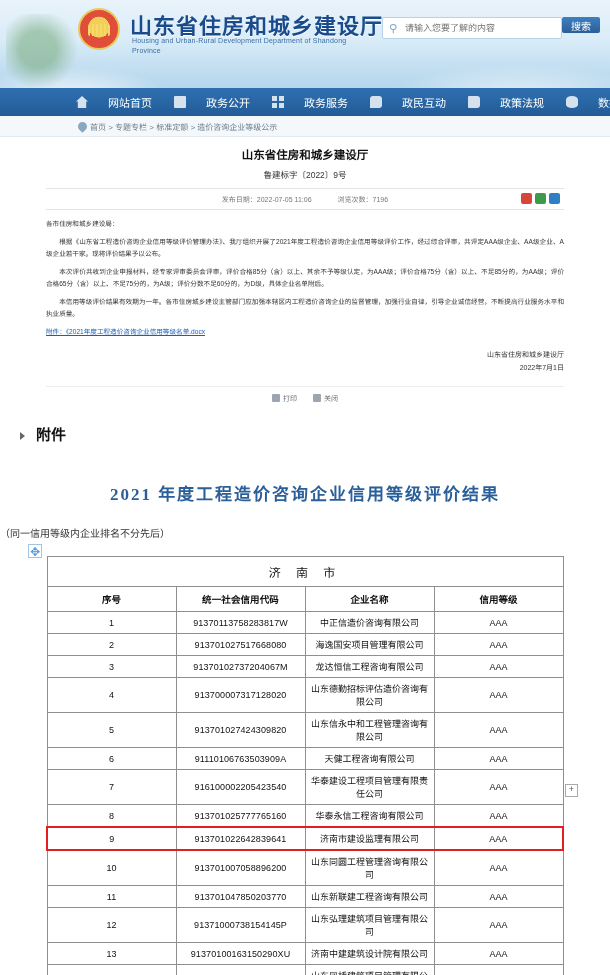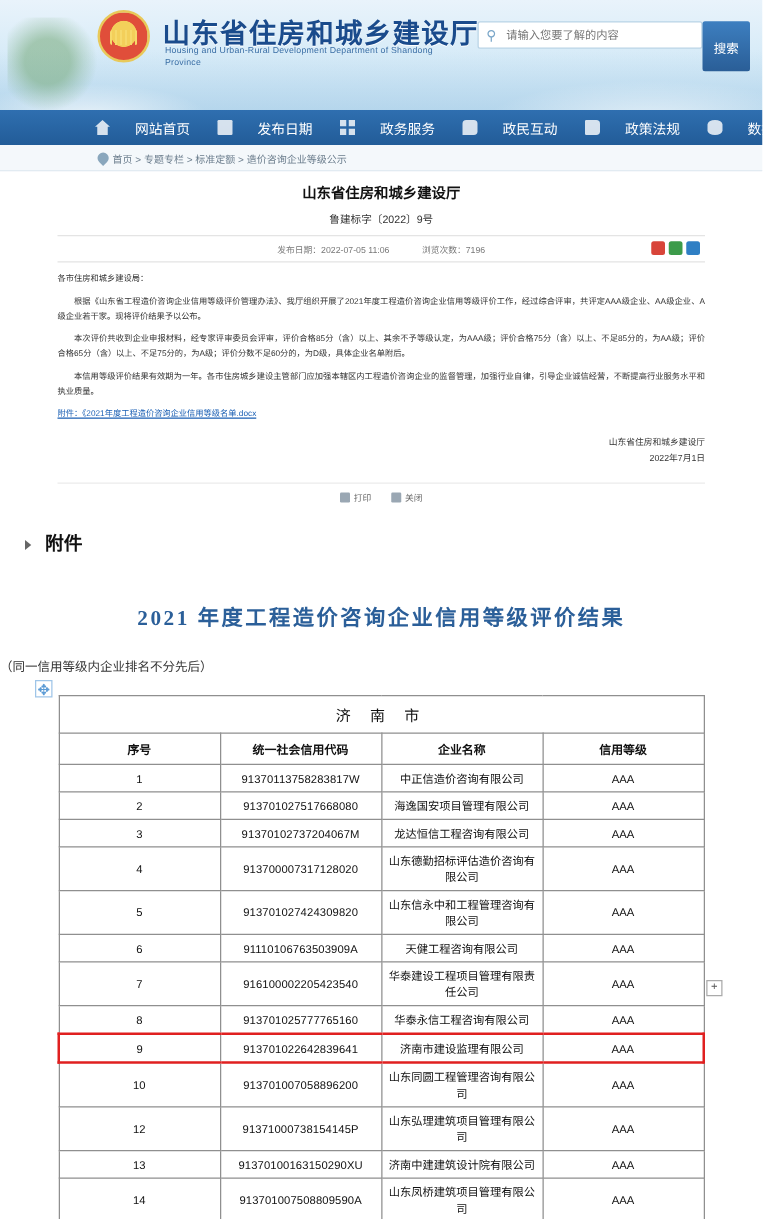--- a/index.html
+++ b/index.html
@@ -55,21 +55,21 @@
     display:flex;align-items:center;
   }
   .search-box .mag{
     width:20px;text-align:center;color:#7ba7c9;font-size:11px;
   }
   .search-box input{
     border:0;outline:0;flex:1;font-size:9px;color:#999;height:18px;
     font-family:"Liberation Sans",sans-serif;background:transparent;
   }
   .search-btn{
-    position:absolute;right:10px;top:17px;width:38px;height:40px;
+    position:absolute;right:10px;top:17px;width:38px;height:16px;
     background:linear-gradient(180deg,#3d7fc0,#2a5e97);
     color:#fff;font-size:10px;border-radius:2px;
     display:flex;align-items:center;justify-content:center;cursor:pointer;
   }
 
   
   .navbar{
     height:28px;background:linear-gradient(180deg,#2f6fb0,#225c98);
     display:flex;align-items:center;padding-left:76px;box-sizing:border-box;
     color:#fff;font-size:11px;
@@ -197,21 +197,21 @@
     <div class="search-btn">搜索</div>
   </div>
 
   <div class="navbar">
     <div class="nav-item">
       <span class="ico home"></span>
       <span>网站首页</span>
     </div>
     <div class="nav-item">
       <span class="ico doc"></span>
-      <span>发布日期</span>
+      <span>政务公开</span>
     </div>
     <div class="nav-item">
       <span class="ico grid"></span>
       <span>政务服务</span>
     </div>
     <div class="nav-item">
       <span class="ico chat"></span>
       <span>政民互动</span>
     </div>
     <div class="nav-item">
@@ -350,20 +350,26 @@
             <td class="c-name">济南市建设监理有限公司</td>
             <td class="c-grade">AAA</td>
           </tr>
           <tr>
             <td class="c-no">10</td>
             <td class="c-code">913701007058896200</td>
             <td class="c-name">山东同圆工程管理咨询有限公司</td>
             <td class="c-grade">AAA</td>
           </tr>
           <tr>
+            <td class="c-no">11</td>
+            <td class="c-code">913701047850203770</td>
+            <td class="c-name">山东新联建工程咨询有限公司</td>
+            <td class="c-grade">AAA</td>
+          </tr>
+          <tr>
             <td class="c-no">12</td>
             <td class="c-code">91371000738154145P</td>
             <td class="c-name">山东弘理建筑项目管理有限公司</td>
             <td class="c-grade">AAA</td>
           </tr>
           <tr>
             <td class="c-no">13</td>
             <td class="c-code">91370100163150290XU</td>
             <td class="c-name">济南中建建筑设计院有限公司</td>
             <td class="c-grade">AAA</td>

